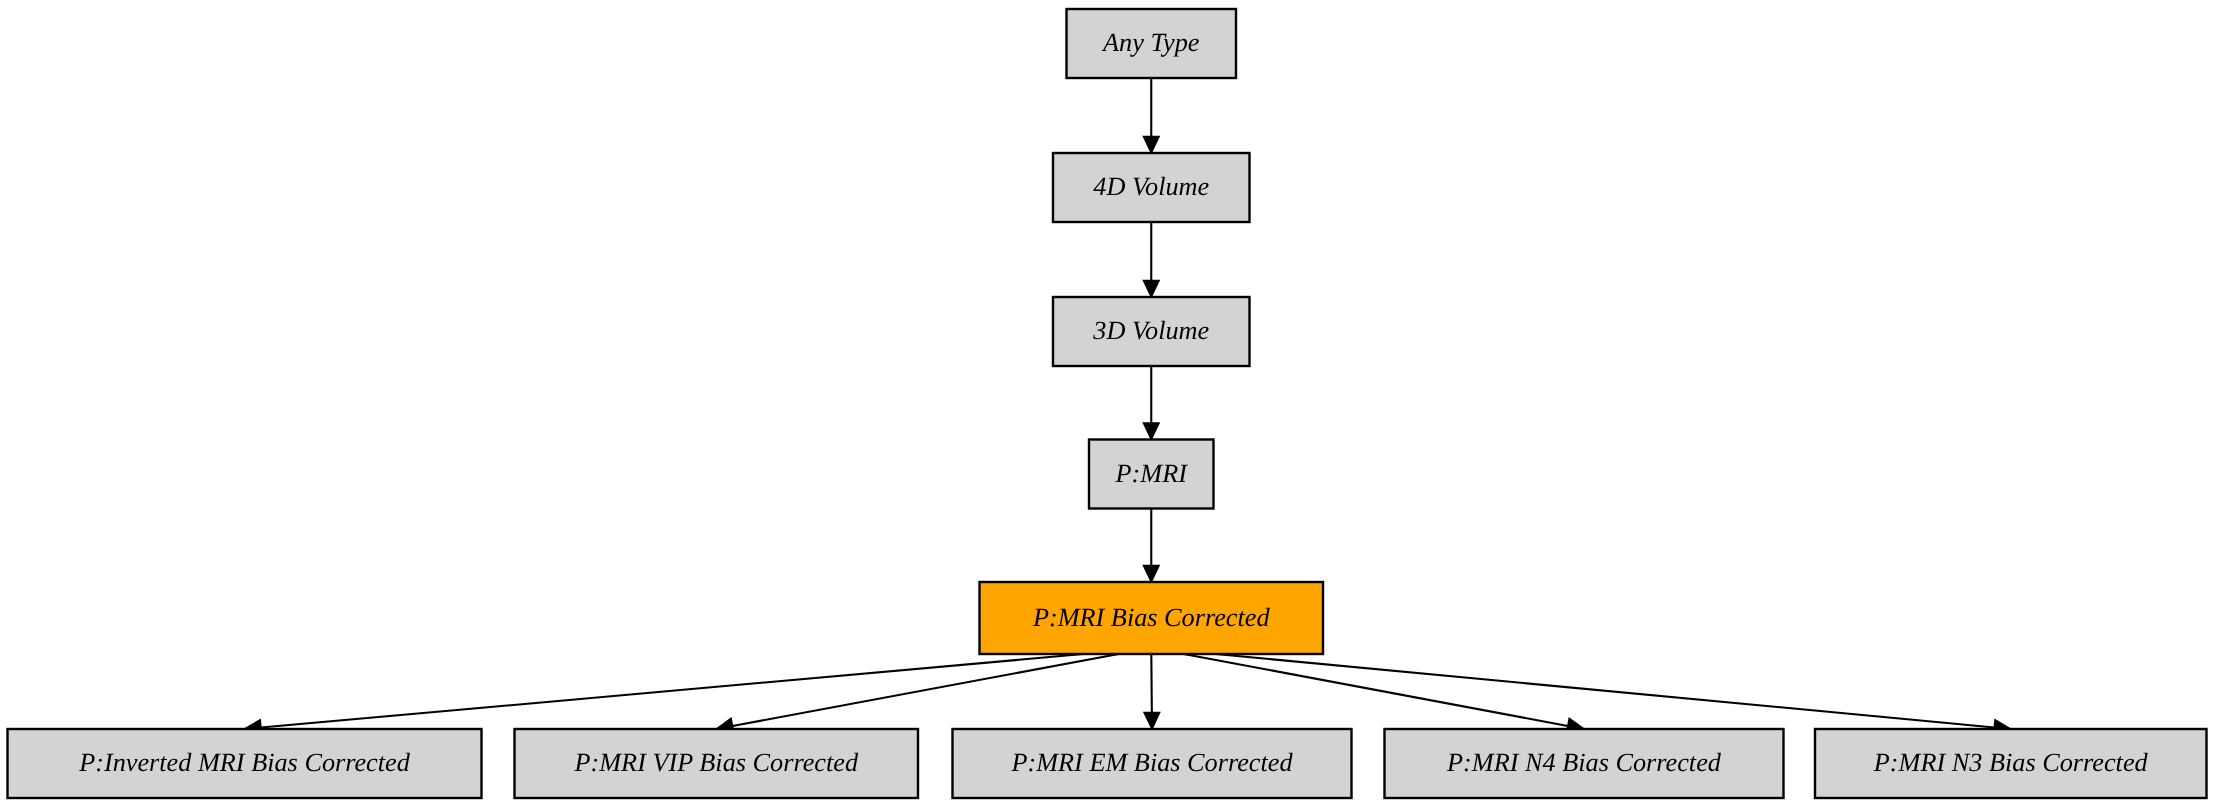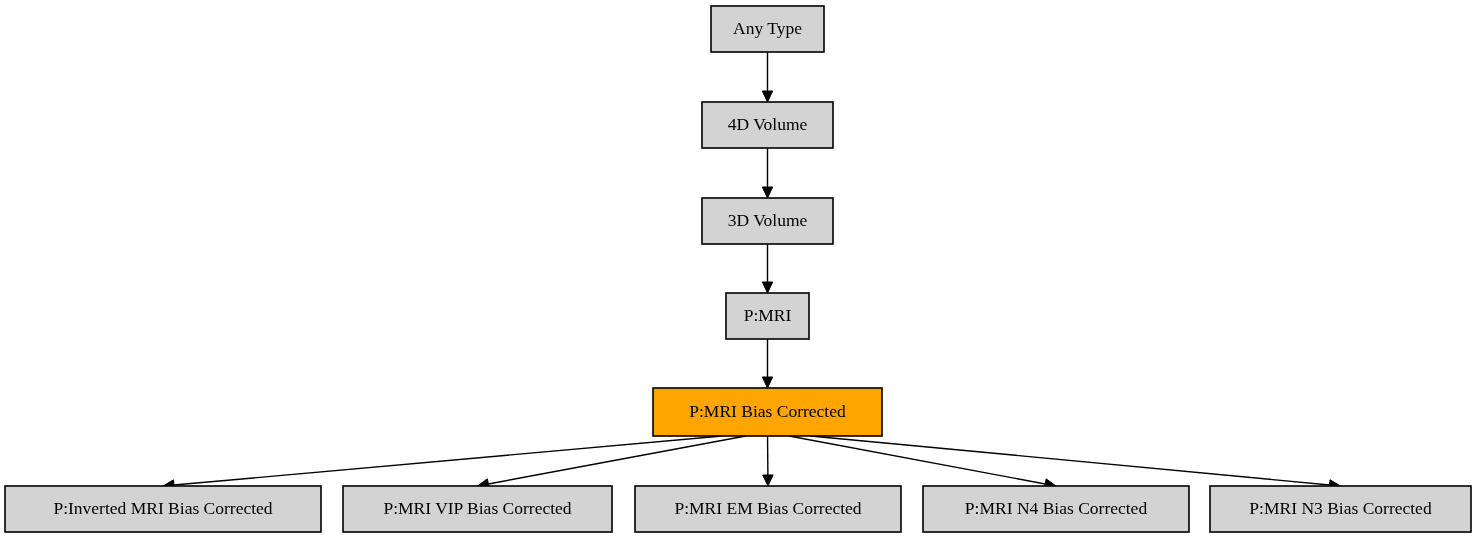--- a/index.html
+++ b/index.html
@@ -11,20 +11,21 @@
     width: 1477px;
     height: 539px;
     overflow: hidden;
     font-family: "Liberation Serif", serif;
   }
   #graph-root {
     position: relative;
     width: 1477px;
     height: 539px;
     background: #ffffff;
+    font-style: italic;
   }
   svg#graph-svg {
     display: block;
     width: 1477px;
     height: 539px;
   }
   .node-box {
     stroke: #000000;
     stroke-width: 1.6;
   }

